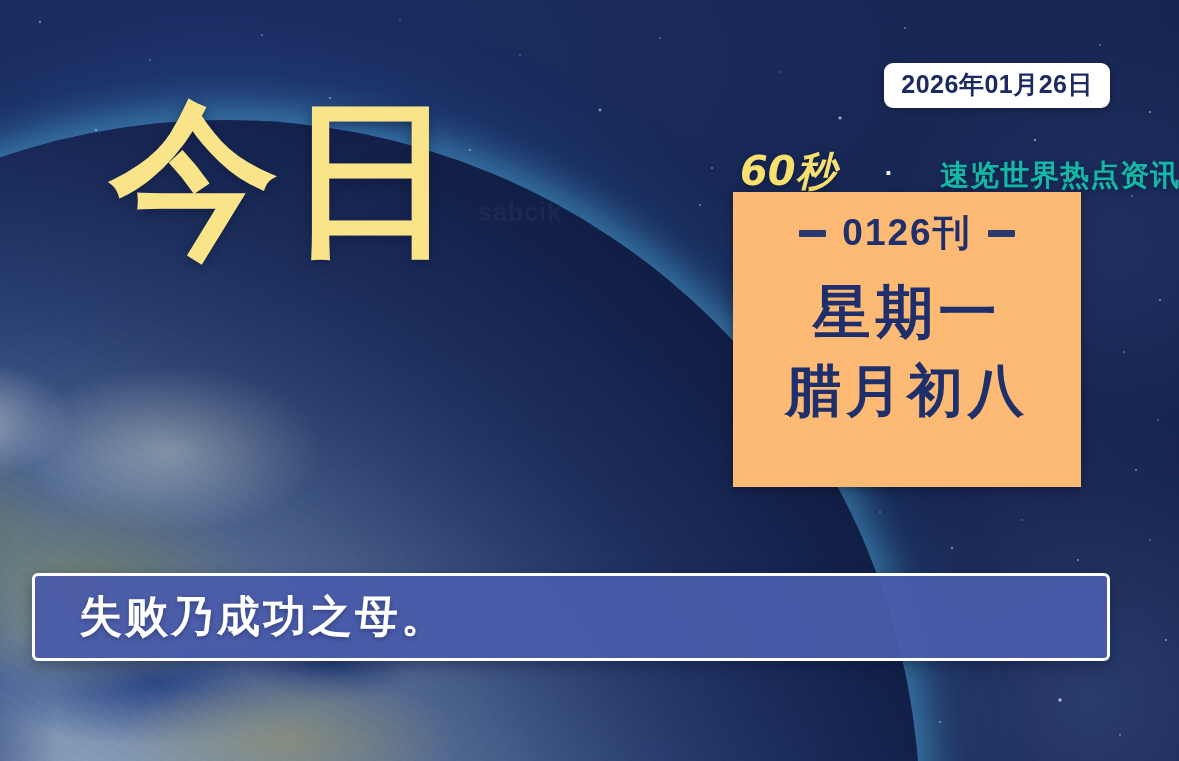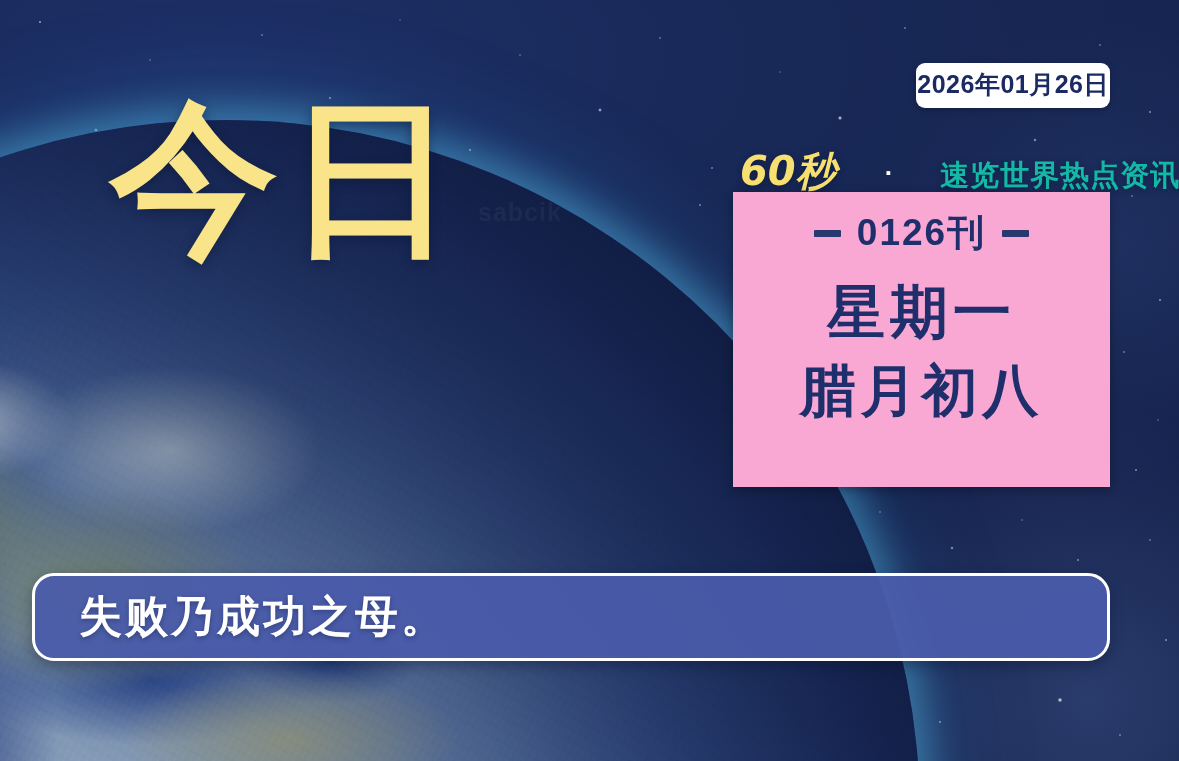--- a/index.html
+++ b/index.html
@@ -216,21 +216,21 @@
   
   .date-pill {
     position: absolute;
     right: 69px;
     top: 63px;
     background: #FFFFFF;
     color: #1b2a63;
     font-weight: 700;
     font-size: 25px;
     letter-spacing: .5px;
-    padding: 5px 1px 7px;
+    padding: 5px 17px 7px;
     border-radius: 9px;
     box-shadow: 0 2px 6px rgba(0,0,0,.25);
     white-space: nowrap;
   }
 
   
   .tagline {
     position: absolute;
     left: 740px;
     top: 144px;
@@ -262,23 +262,23 @@
     color: #14b8a6;
     letter-spacing: 1px;
     text-shadow: 0 2px 6px rgba(10,20,50,.55);
   }
 
   
   .card {
     position: absolute;
     left: 733px;
     top: 192px;
-    width: 377px;
+    width: 348px;
     height: 295px;
-    background: #f9a8d4;
+    background: #fdba74;
     box-shadow: 0 3px 10px rgba(0,0,0,.3);
     display: flex;
     flex-direction: column;
     align-items: center;
     justify-content: flex-start;
     color: #1e2f6b;
   }
   .card-issue {
     margin-top: 16px;
     font-size: 37px;
@@ -314,21 +314,21 @@
   
   .quote-bar {
     position: absolute;
     left: 32px;
     top: 573px;
     width: 1078px;
     height: 88px;
     box-sizing: border-box;
     background: rgba(74,91,171,0.93);
     border: 3px solid #ffffff;
-    border-radius: 22px;
+    border-radius: 6px;
     box-shadow: 0 5px 14px rgba(8,16,44,.35);
     display: flex;
     align-items: center;
   }
   .quote-text {
     margin-left: 44px;
     color: #ffffff;
     font-size: 43px;
     font-weight: 700;
     letter-spacing: 3px;

